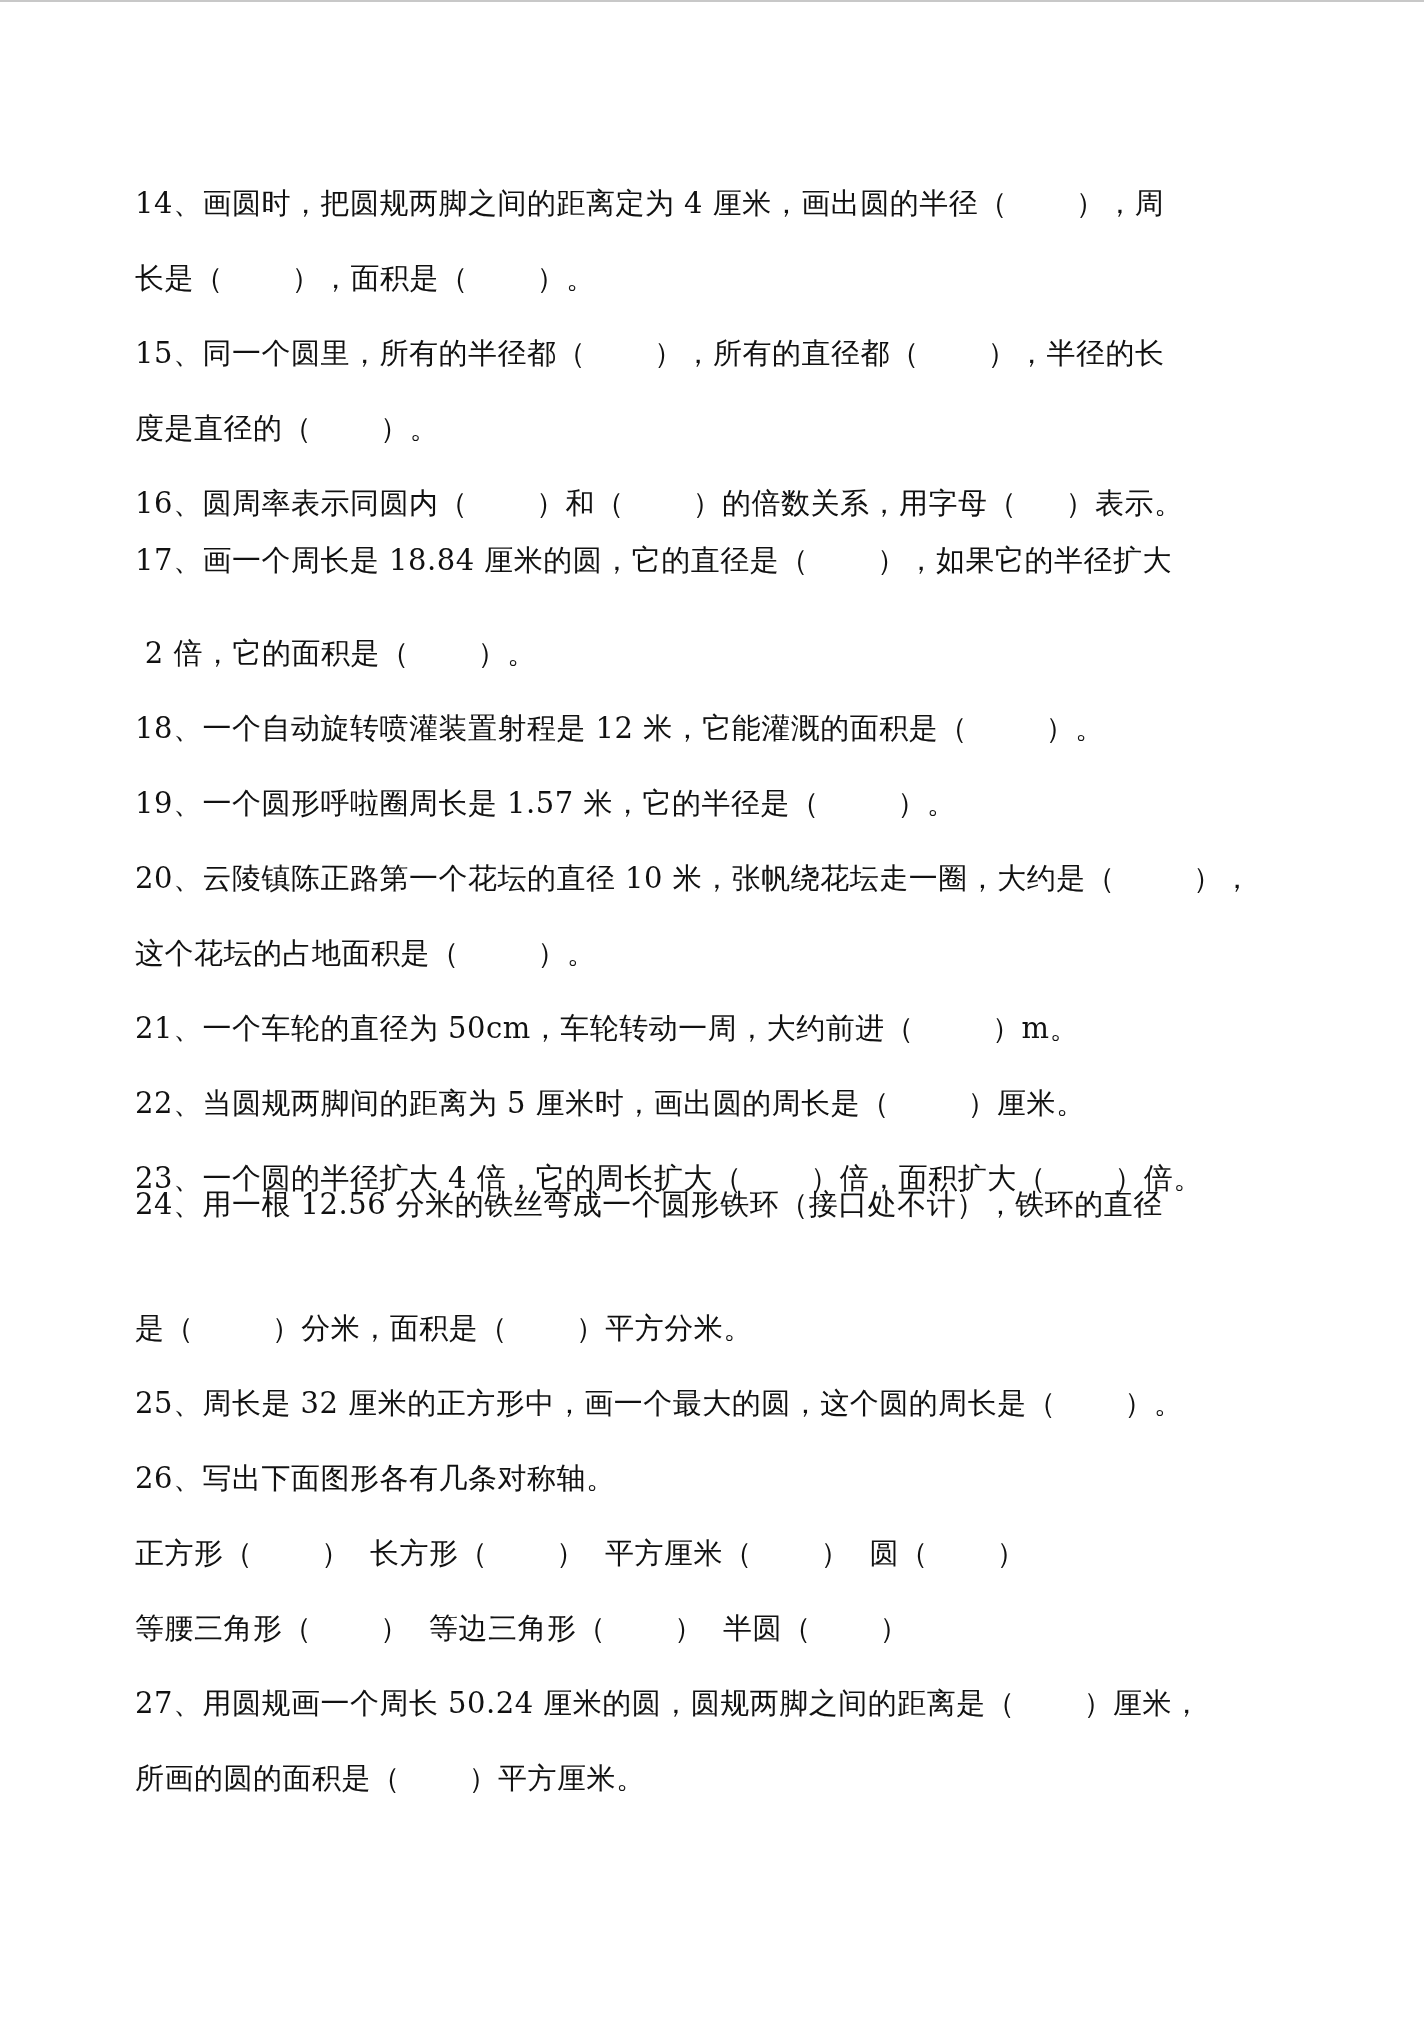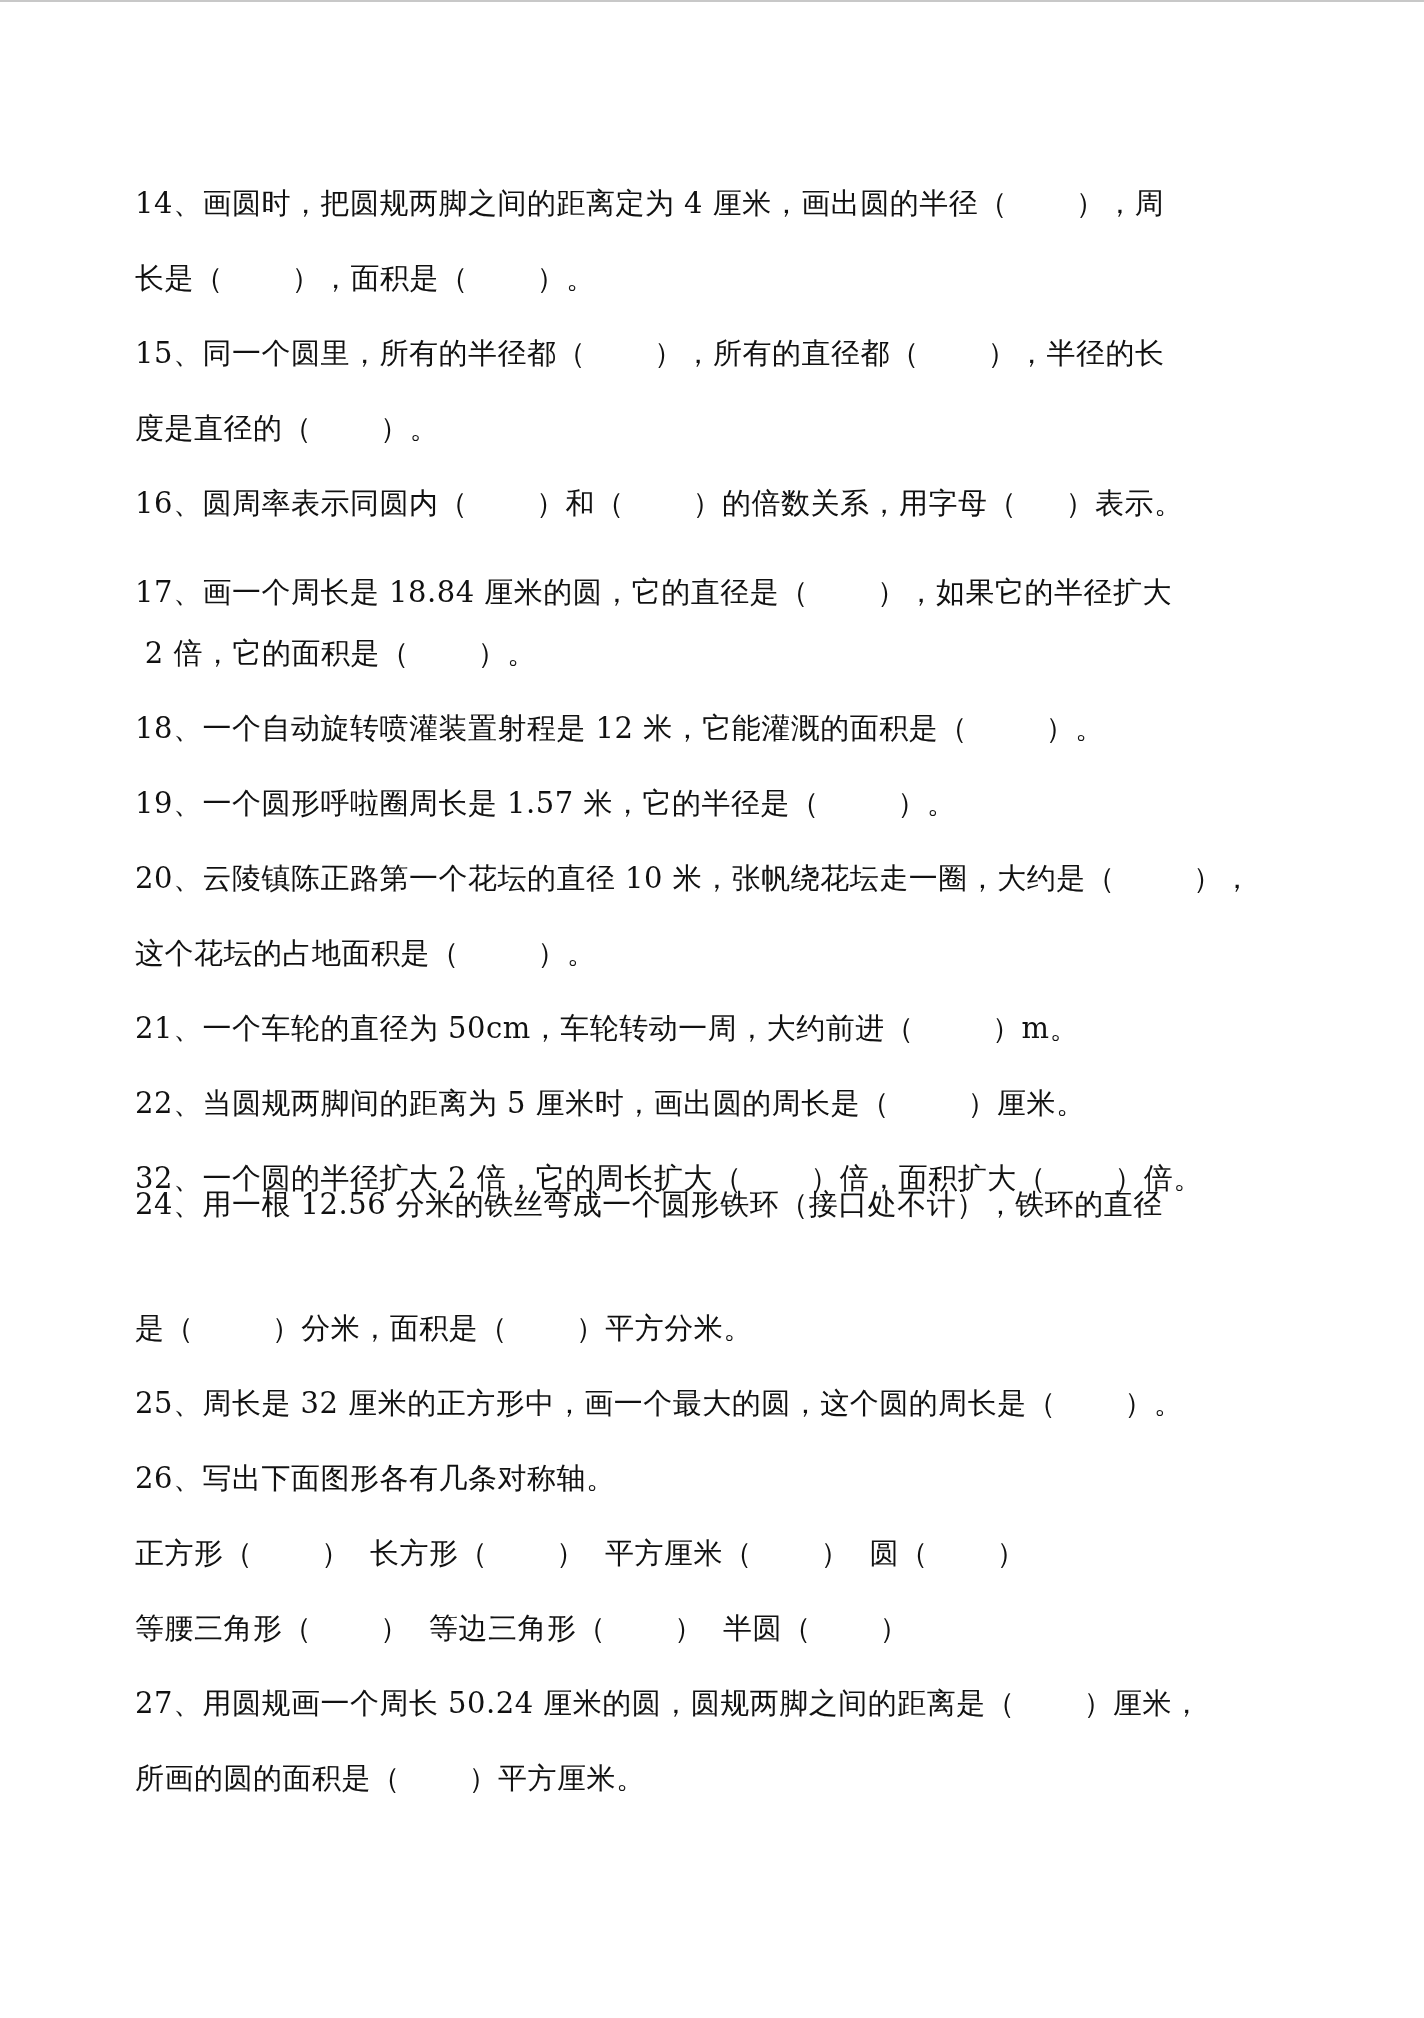--- a/index.html
+++ b/index.html
@@ -13,29 +13,29 @@
 <body>
 
 <div class="topline"></div>
 
 <div class="page">
   <div class="line" style="top:183px">14、画圆时，把圆规两脚之间的距离定为 4 厘米，画出圆的半径（       ），周</div>
   <div class="line" style="top:258px">长是（       ），面积是（       ）。</div>
   <div class="line" style="top:333px">15、同一个圆里，所有的半径都（       ），所有的直径都（       ），半径的长</div>
   <div class="line" style="top:408px">度是直径的（       ）。</div>
   <div class="line" style="top:483px">16、圆周率表示同圆内（       ）和（       ）的倍数关系，用字母（     ）表示。</div>
-  <div class="line" style="top:572px">17、画一个周长是 18.84 厘米的圆，它的直径是（       ），如果它的半径扩大</div>
+  <div class="line" style="top:540px">17、画一个周长是 18.84 厘米的圆，它的直径是（       ），如果它的半径扩大</div>
   <div class="line" style="top:633px"> 2 倍，它的面积是（       ）。</div>
   <div class="line" style="top:708px">18、一个自动旋转喷灌装置射程是 12 米，它能灌溉的面积是（        ）。</div>
   <div class="line" style="top:783px">19、一个圆形呼啦圈周长是 1.57 米，它的半径是（        ）。</div>
   <div class="line" style="top:858px">20、云陵镇陈正路第一个花坛的直径 10 米，张帆绕花坛走一圈，大约是（        ），</div>
   <div class="line" style="top:933px">这个花坛的占地面积是（        ）。</div>
   <div class="line" style="top:1008px">21、一个车轮的直径为 50cm，车轮转动一周，大约前进（        ）m。</div>
   <div class="line" style="top:1083px">22、当圆规两脚间的距离为 5 厘米时，画出圆的周长是（        ）厘米。</div>
-  <div class="line" style="top:1158px">32、一个圆的半径扩大 2 倍，它的周长扩大（       ）倍，面积扩大（       ）倍。</div>
+  <div class="line" style="top:1158px">23、一个圆的半径扩大 4 倍，它的周长扩大（       ）倍，面积扩大（       ）倍。</div>
   <div class="line" style="top:1184px">24、用一根 12.56 分米的铁丝弯成一个圆形铁环（接口处不计），铁环的直径</div>
   <div class="line" style="top:1308px">是（        ）分米，面积是（       ）平方分米。</div>
   <div class="line" style="top:1383px">25、周长是 32 厘米的正方形中，画一个最大的圆，这个圆的周长是（       ）。</div>
   <div class="line" style="top:1458px">26、写出下面图形各有几条对称轴。</div>
   <div class="line" style="top:1533px">正方形（       ）  长方形（       ）  平方厘米（       ）  圆（       ）</div>
   <div class="line" style="top:1608px">等腰三角形（       ）  等边三角形（       ）  半圆（       ）</div>
   <div class="line" style="top:1683px">27、用圆规画一个周长 50.24 厘米的圆，圆规两脚之间的距离是（       ）厘米，</div>
   <div class="line" style="top:1758px">所画的圆的面积是（       ）平方厘米。</div>
 </div>
 

